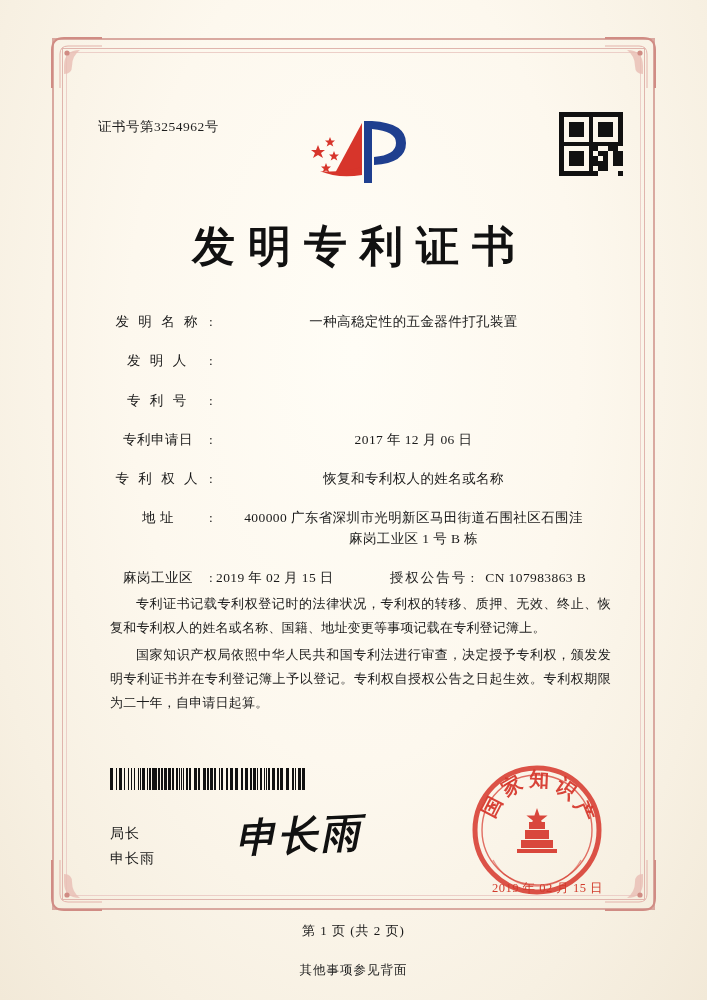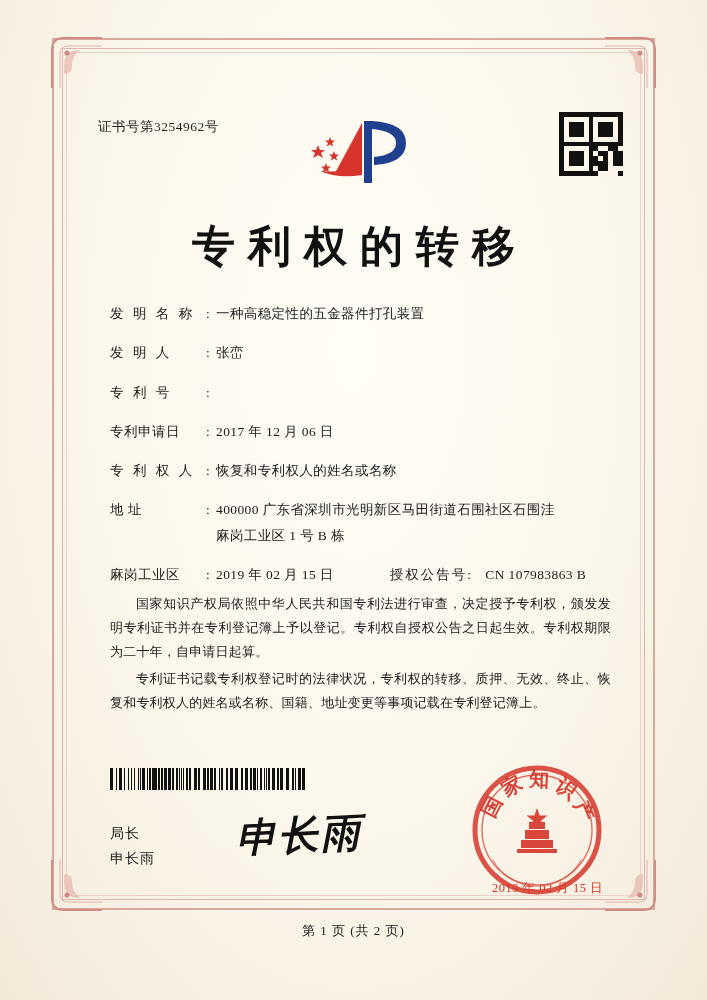--- a/index.html
+++ b/index.html
@@ -111,42 +111,43 @@
     color: #111;
     font-family: "Liberation Serif", serif;
     text-indent: 13px;
   }
 
   
   .fields {
     position: absolute;
     left: 110px;
     right: 96px;
-    top: 304px;
+    top: 312px;
+    text-align: center;
   }
   .row {
     display: flex;
     align-items: flex-start;
     font-size: 13.5px;
     line-height: 1.5;
     margin-bottom: 19px;
     color: #1a1a1a;
   }
   .lbl {
     flex: 0 0 96px;
     letter-spacing: 3px;
     white-space: nowrap;
   }
   .lbl.tight { letter-spacing: 0.5px; }
   .colon { flex: 0 0 10px; }
   .val {
     flex: 1 1 auto;
     letter-spacing: 0.4px;
   }
-  .val .line2 { display: block; margin-top: 5px; }
+  .val .line2 { display: block; }
 
   .row.dual .val { flex: 0 0 auto; }
   .row.dual .lbl2 {
     flex: 0 0 auto;
     margin-left: 56px;
     letter-spacing: 2px;
     white-space: nowrap;
   }
   .row.dual .val2 {
     flex: 0 0 auto;
@@ -467,34 +468,33 @@
       <path d="M68 10 L68 62 L40 62 Z" fill="#d7352b"></path>
       <path d="M68 62 Q44 66 26 58 Q46 60 68 54 Z" fill="#d7352b"></path>
 
       <polygon points="24,32 26,37 31,37 27,40 29,45 24,42 19,45 21,40 17,37 22,37" fill="#d7352b"></polygon>
       <polygon points="36,24 37.4,27.6 41,27.6 38.1,30 39.3,33.6 36,31.4 32.7,33.6 33.9,30 31,27.6 34.6,27.6" fill="#d7352b"></polygon>
       <polygon points="40,38 41.4,41.6 45,41.6 42.1,44 43.3,47.6 40,45.4 36.7,47.6 37.9,44 35,41.6 38.6,41.6" fill="#d7352b"></polygon>
       <polygon points="32,50 33.4,53.6 37,53.6 34.1,56 35.3,59.6 32,57.4 28.7,59.6 29.9,56 27,53.6 30.6,53.6" fill="#d7352b"></polygon>
     </svg>
   </div>
 
-  <div class="title">专利权的转移</div>
+  <div class="title">发明专利证书</div>
 
   <div class="fields">
 
     <div class="row">
       <span class="lbl">发 明 名 称</span>
       <span class="colon">:</span>
       <span class="val">一种高稳定性的五金器件打孔装置</span>
     </div>
 
     <div class="row">
       <span class="lbl">发 明 人</span>
       <span class="colon">:</span>
-      <span class="val">张峦</span>
     </div>
 
     <div class="row">
       <span class="lbl">专 利 号</span>
       <span class="colon">:</span>
     </div>
 
     <div class="row">
       <span class="lbl tight">专利申请日</span>
       <span class="colon">:</span>
@@ -521,22 +521,22 @@
       <span class="colon">:</span>
       <span class="val">2019 年 02 月 15 日</span>
       <span class="lbl2">授权公告号</span>
       <span class="colon">:</span>
       <span class="val2">CN 107983863 B</span>
     </div>
 
   </div>
 
   <div class="paras">
+    <p>专利证书记载专利权登记时的法律状况，专利权的转移、质押、无效、终止、恢复和专利权人的姓名或名称、国籍、地址变更等事项记载在专利登记簿上。</p>
     <p>国家知识产权局依照中华人民共和国专利法进行审查，决定授予专利权，颁发发明专利证书并在专利登记簿上予以登记。专利权自授权公告之日起生效。专利权期限为二十年，自申请日起算。</p>
-    <p>专利证书记载专利权登记时的法律状况，专利权的转移、质押、无效、终止、恢复和专利权人的姓名或名称、国籍、地址变更等事项记载在专利登记簿上。</p>
   </div>
 
   <div class="barcode" id="barcode">
       <i style="width: 3px;"></i>
       <i style="width: 3px; background: transparent;"></i>
       <i style="width: 1px;"></i>
       <i style="width: 2px; background: transparent;"></i>
       <i style="width: 3px;"></i>
       <i style="width: 2px; background: transparent;"></i>
       <i style="width: 1px;"></i>
@@ -664,14 +664,15 @@
         <rect x="66" y="66" width="16" height="7" fill="#d6352a"></rect>
         <rect x="54" y="93" width="40" height="4" fill="#d6352a"></rect>
       </g>
       <path d="M 30 104 A 50 50 0 0 0 118 104" fill="none" stroke="#d6352a" stroke-width="1.2" opacity="0.5"></path>
     </svg>
   </div>
 
   <div class="seal-date">2019 年 02 月 15 日</div>
 
   <div class="page-num">第 1 页 (共 2 页)</div>
+  <div class="footnote">其他事项参见背面</div>
 
 </div>
 
 </body></html>

